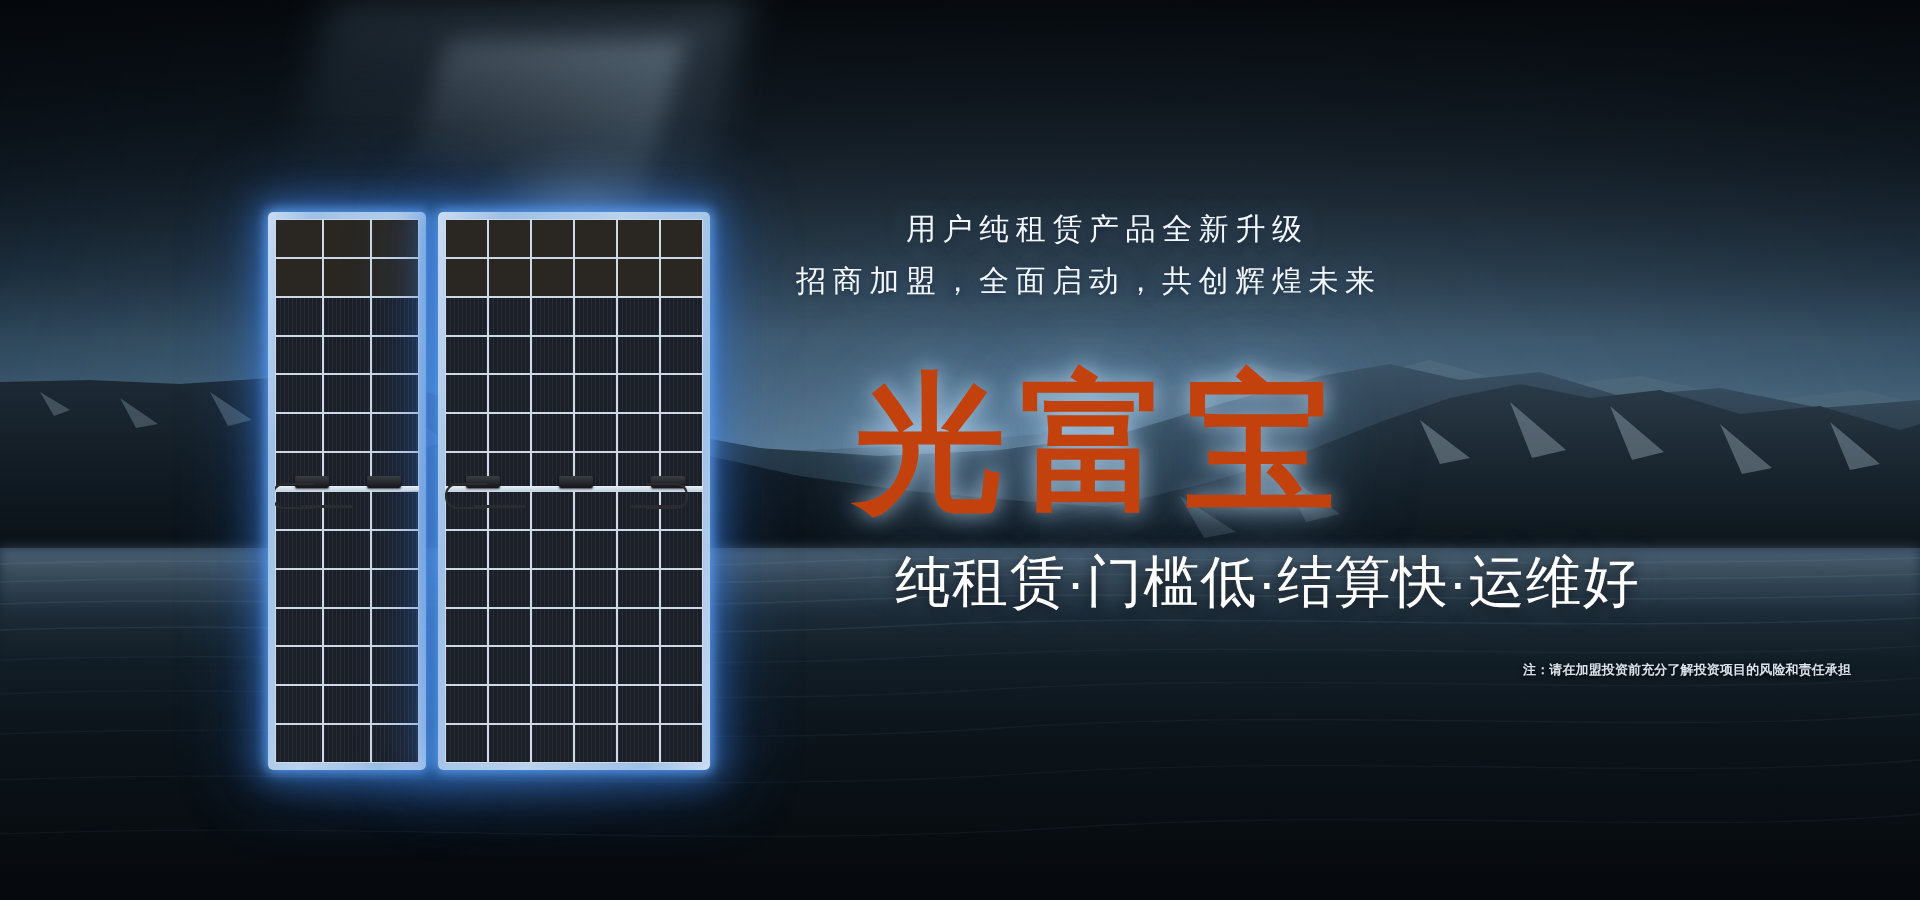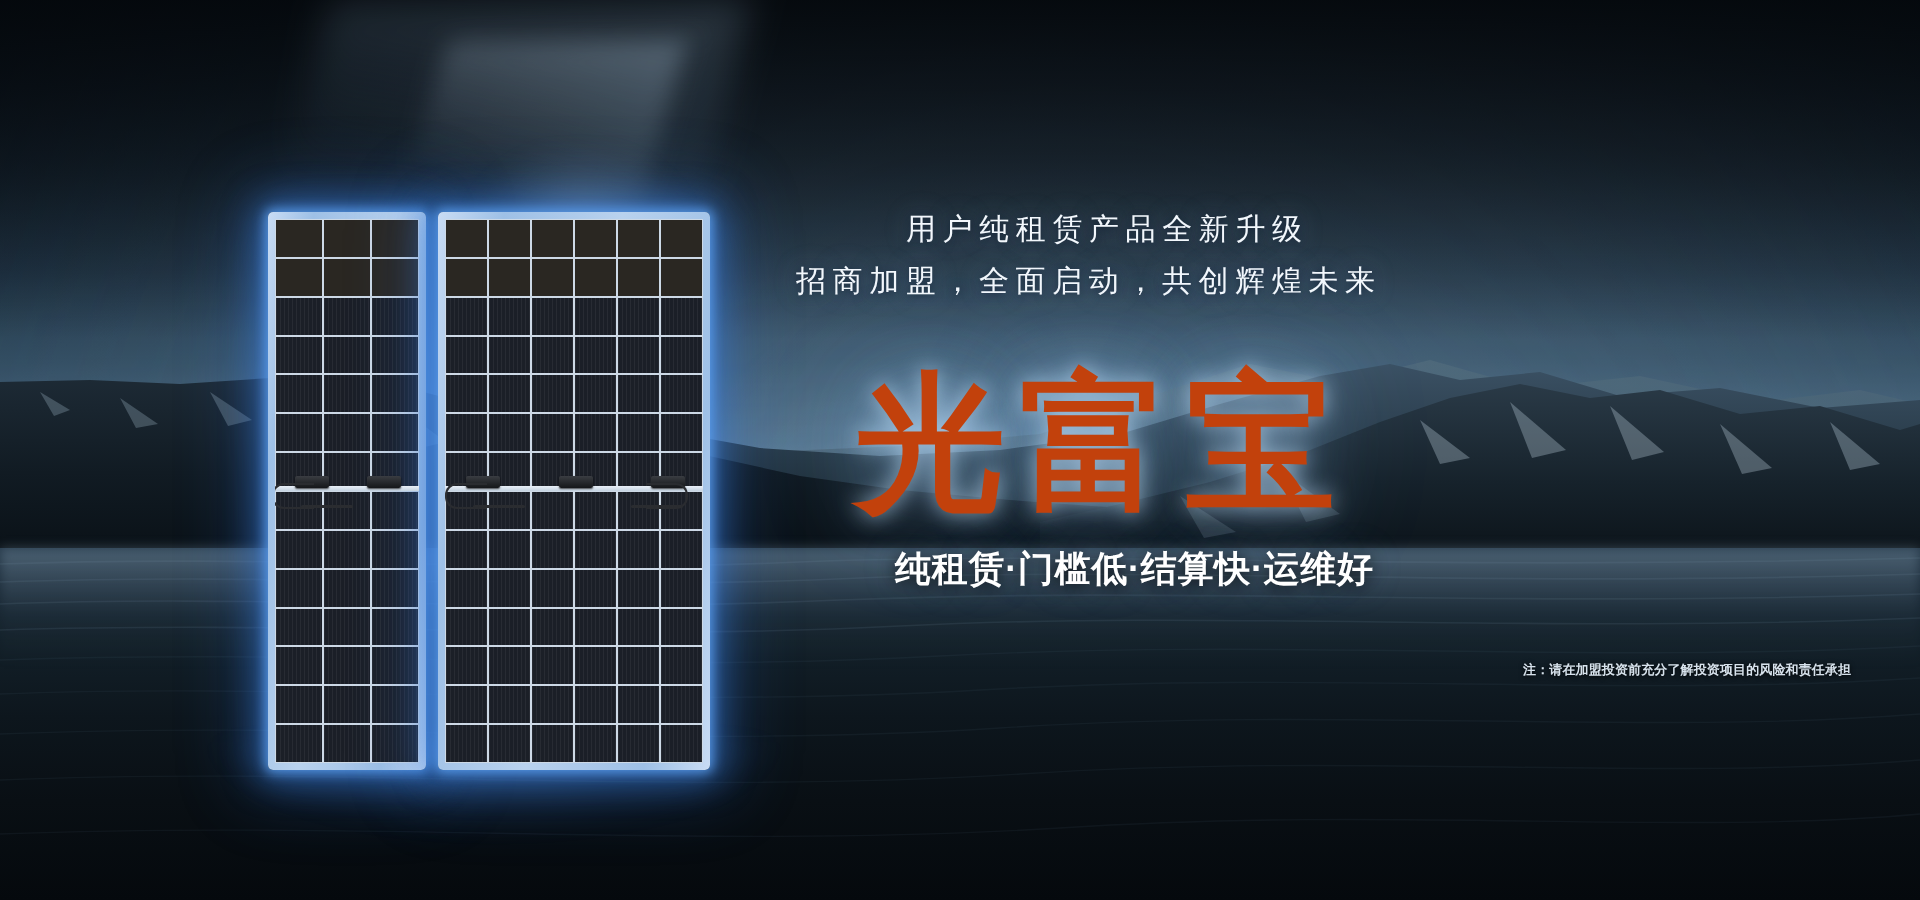--- a/index.html
+++ b/index.html
@@ -187,22 +187,22 @@
     color:#c2410c;
     white-space:nowrap;
     text-shadow:
       0 0 22px rgba(190,222,248,.75),
       0 0 60px rgba(150,198,240,.45),
       0 0 120px rgba(110,170,225,.30);
   }
 
   .slogan{
     position:absolute;left:895px;top:545px;
-    font-size:36px;
-    font-weight:700;
+    font-size:56px;
+    font-weight:400;
     letter-spacing:.02em;
     color:#ffffff;
     white-space:nowrap;
     text-shadow:0 2px 16px rgba(0,0,0,.9), 0 0 40px rgba(120,170,215,.22);
   }
 
   .disclaimer{
     position:absolute;left:1523px;top:661px;
     font-size:13px;
     font-weight:700;

